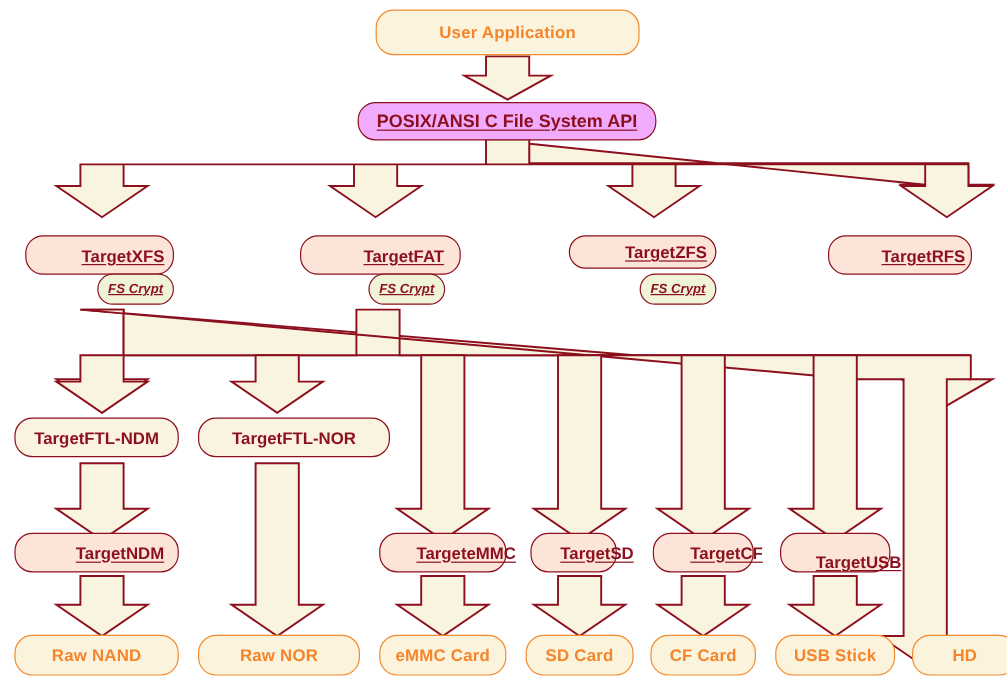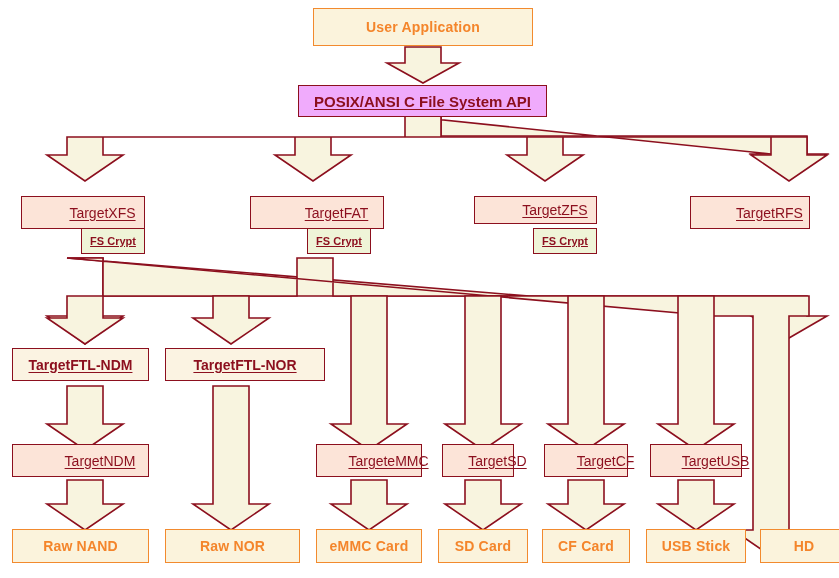--- a/index.html
+++ b/index.html
@@ -15,38 +15,39 @@
   .wire{fill:#F8F4DF;stroke:#8C0F1E;stroke-width:1.6;stroke-linejoin:miter;}
 
   
   .node{
     position:absolute;
     box-sizing:border-box;
     display:flex;align-items:center;justify-content:center;
     text-align:center;
     white-space:nowrap;
     z-index:5;
+    border-radius:15px;
   }
 
   
   .n-orange{
     background:#FBF3DC;
     border:1.6px solid #F28A2E;
     color:#F4852B;
     font-weight:bold;
     font-size:14px;
     letter-spacing:.2px;
   }
 
   
   .n-red{
     background:#FCE4D8;
     border:1.6px solid #8C0F1E;
     color:#8C0F1E;
-    font-weight:normal;
+    font-weight:bold;
     font-size:14px;
     padding-left:39px;
   }
   .n-red .lbl{ text-decoration:underline; text-underline-offset:2px; }
 
   
   .n-api{
     background:#f0abfc;
     border:1.6px solid #8C0F1E;
     color:#8C0F1E;
@@ -56,31 +57,31 @@
   .n-api .lbl{ text-decoration:underline; text-underline-offset:2px;}
 
   
   .n-ivory{
     background:#FBF3E2;
     border:1.6px solid #8C0F1E;
     color:#8C0F1E;
     font-weight:bold;
     font-size:14px;
   }
-  .n-ivory .lbl{ text-decoration:underline; text-underline-offset:2px;}
+  .n-ivory .lbl{ text-underline-offset:2px;}
 
   
   .n-crypt{
     background:#EFF4D8;
     border:1.4px solid #8C0F1E;
     color:#8C0F1E;
     font-weight:bold;
     font-size:11px;
   }
-  .n-crypt .lbl{ text-decoration:underline; text-underline-offset:1px;}
+  .n-crypt .lbl{ text-decoration:underline; text-underline-offset:1px;font-style:italic;}
 </style>
 </head>
 <body>
 
 <div id="stage">
 
   <svg id="wires" viewBox="0 0 839 578" xmlns="http://www.w3.org/2000/svg">
 
     <path class="wire" d="
       M 405 47 L 441 47 L 441 63 L 459 63 L 423 83 L 387 63 L 405 63 Z"></path>
@@ -196,21 +197,21 @@
   </div>
   <div class="node n-red" style="left:316px;top:444px;width:106px;height:33px;text-align:center;">
     <span class="lbl">TargeteMMC</span>
   </div>
   <div class="node n-red" style="left:442px;top:444px;width:72px;height:33px;">
     <span class="lbl">TargetSD</span>
   </div>
   <div class="node n-red" style="left:544px;top:444px;width:84px;height:33px;">
     <span class="lbl">TargetCF</span>
   </div>
-  <div class="node n-red" style="left:650px;top:444px;width:92px;height:33px;">
+  <div class="node n-red" style="left:650px;top:444px;width:92px;height:33px;align-items:flex-end;">
     <span class="lbl">TargetUSB</span>
   </div>
 
   <div class="node n-orange" style="left:12px;top:529px;width:137px;height:34px;">
     <span class="lbl">Raw NAND</span>
   </div>
   <div class="node n-orange" style="left:165px;top:529px;width:135px;height:34px;">
     <span class="lbl">Raw NOR</span>
   </div>
   <div class="node n-orange" style="left:316px;top:529px;width:106px;height:34px;">

